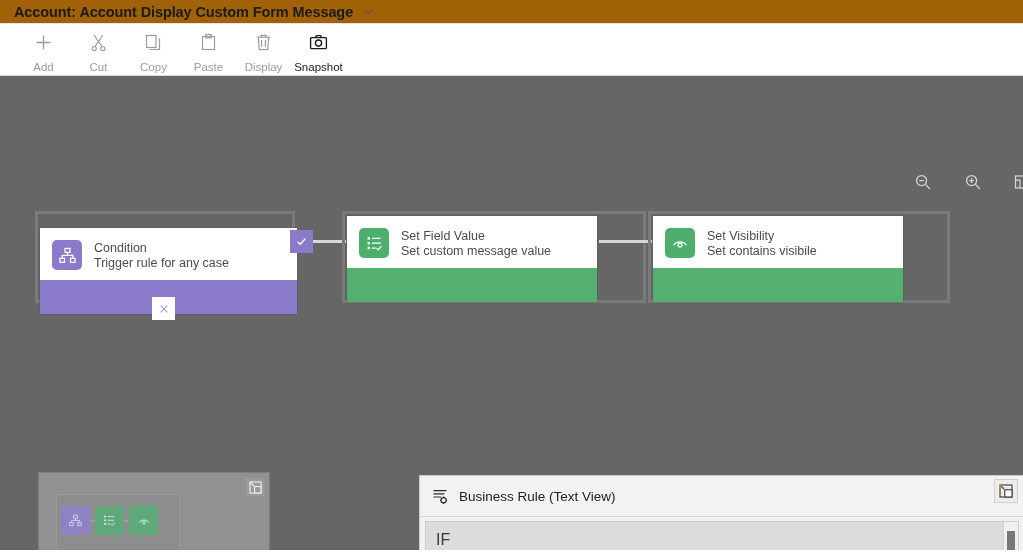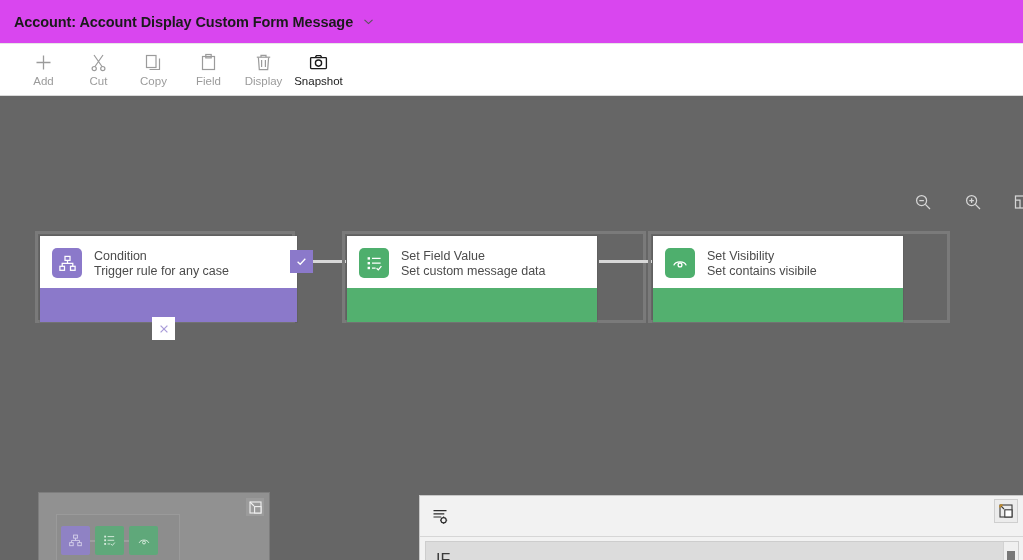--- a/index.html
+++ b/index.html
@@ -10,22 +10,22 @@
   body {
     width: 1023px;
     height: 560px;
     overflow: hidden;
     font-family: "Liberation Sans", sans-serif;
     -webkit-font-smoothing: antialiased;
   }
 
   
   .titlebar {
-    height: 44px;
-    background: #d946ef;
+    height: 24px;
+    background: #a16207;
     border-bottom: 1px solid #e6e6e6;
     display: flex;
     align-items: center;
     padding: 0 0 0 14px;
     box-sizing: border-box;
   }
   .titlebar-text {
     font-size: 14.5px;
     font-weight: bold;
     color: #1b1b1b;
@@ -46,21 +46,21 @@
     display: flex;
     align-items: flex-start;
     padding: 4px 0 0 16px;
     box-sizing: border-box;
   }
   .cmd {
     width: 55px;
     display: flex;
     flex-direction: column;
     align-items: center;
-    gap: 3px;
+    gap: 9px;
     padding-top: 4px;
     cursor: default;
     user-select: none;
   }
   .cmd .glyph {
     height: 20px;
     display: flex;
     align-items: center;
     justify-content: center;
   }
@@ -352,21 +352,21 @@
     <span class="cmd-label">Copy</span>
   </div>
 
   <div class="cmd">
     <span class="glyph">
       <svg width="19" height="19" viewBox="0 0 19 19" fill="none" stroke-width="1.2">
         <rect x="3.5" y="3.5" width="12" height="13"></rect>
         <rect x="6.8" y="1.5" width="5.4" height="3.4"></rect>
       </svg>
     </span>
-    <span class="cmd-label">Field</span>
+    <span class="cmd-label">Paste</span>
   </div>
 
   <div class="cmd">
     <span class="glyph">
       <svg width="19" height="19" viewBox="0 0 19 19" fill="none" stroke-width="1.2">
         <path d="M2.8 4.2 H16.2"></path>
         <path d="M7 4.2 V2.4 H12 V4.2"></path>
         <path d="M4.4 4.6 L5.3 16.6 H13.7 L14.6 4.6"></path>
         <path d="M7.6 7 V14 M11.4 7 V14"></path>
       </svg>
@@ -406,21 +406,21 @@
     </div>
     <div class="zoom-btn" style="margin-right:-16px;">
       <svg width="18" height="18" viewBox="0 0 18 18" fill="none" stroke="#d6d6d6" stroke-width="1.25">
         <rect x="1.5" y="3" width="15" height="12"></rect>
         <path d="M1.5 7 H6 V15"></path>
       </svg>
     </div>
   </div>
 
   <div class="node-shell selected" style="left:38px; top:138px; width:254px; height:86px;">
-    <div class="node" style="left:2px; top:2px; width:257px;">
+    <div class="node" style="left:2px; top:14px; width:257px;">
       <div class="node-head">
         <span class="node-icon purple">
           <svg width="17" height="17" viewBox="0 0 17 17" fill="none" stroke="#ffffff" stroke-width="1.25">
             <rect x="6" y="1.4" width="5" height="4"></rect>
             <rect x="0.9" y="11.3" width="4.6" height="4"></rect>
             <rect x="11.5" y="11.3" width="4.6" height="4"></rect>
             <path d="M8.5 5.4 V8.4 M3.2 11.3 V8.4 H13.8 V11.3"></path>
           </svg>
         </span>
         <span class="node-text">
@@ -452,21 +452,21 @@
           <svg width="17" height="17" viewBox="0 0 17 17" fill="none" stroke="#ffffff" stroke-width="1.25">
             <rect x="1.6" y="2.2" width="2.4" height="2.4" fill="#ffffff" stroke="none"></rect>
             <rect x="1.6" y="7" width="2.4" height="2.4" fill="#ffffff" stroke="none"></rect>
             <rect x="1.6" y="11.8" width="2.4" height="2.4" fill="#ffffff" stroke="none"></rect>
             <path d="M6 3.4 H14.6 M6 8.2 H14.6 M6 13 H9.6"></path>
             <path d="M10.6 13.2 L12.3 14.9 L15.4 11.2"></path>
           </svg>
         </span>
         <span class="node-text">
           <span class="node-title">Set Field Value</span>
-          <span class="node-sub">Set custom message data</span>
+          <span class="node-sub">Set custom message value</span>
         </span>
       </div>
       <div class="node-body green"></div>
     </div>
   </div>
 
   <div class="connector" style="left:599px; top:164px; width:53px;"></div>
 
   <div class="node-shell selected" style="left:651px; top:138px; width:296px; height:86px;">
     <div class="node" style="left:2px; top:2px; width:250px;">
@@ -525,20 +525,21 @@
 
   <div class="br-panel">
     <div class="br-header">
       <span style="display:inline-flex;">
         <svg width="17" height="17" viewBox="0 0 17 17" fill="none" stroke="#2b2b2b" stroke-width="1.15">
           <path d="M1.5 2.6 H14.5 M1.5 5.8 H12.3 M1.5 9 H9.2"></path>
           <circle cx="11.6" cy="12.2" r="2.6"></circle>
           <path d="M11.6 8.6 V9.6 M11.6 14.8 V15.8 M8 12.2 H9 M14.2 12.2 H15.2"></path>
         </svg>
       </span>
+      <span class="br-header-title">Business Rule (Text View)</span>
       <span class="br-expand">
         <svg width="14" height="14" viewBox="0 0 14 14" fill="none" stroke="#3a3a3a" stroke-width="1.1">
           <rect x="1" y="1" width="12" height="12"></rect>
           <rect x="5.8" y="5.8" width="7.2" height="7.2" fill="#ffffff"></rect>
           <path d="M1.4 1.4 L5 5"></path>
           <path d="M1.2 1.2 H3.6 M1.2 1.2 V3.6" stroke="#c08a2a" stroke-width="2"></path>
         </svg>
       </span>
     </div>
 

